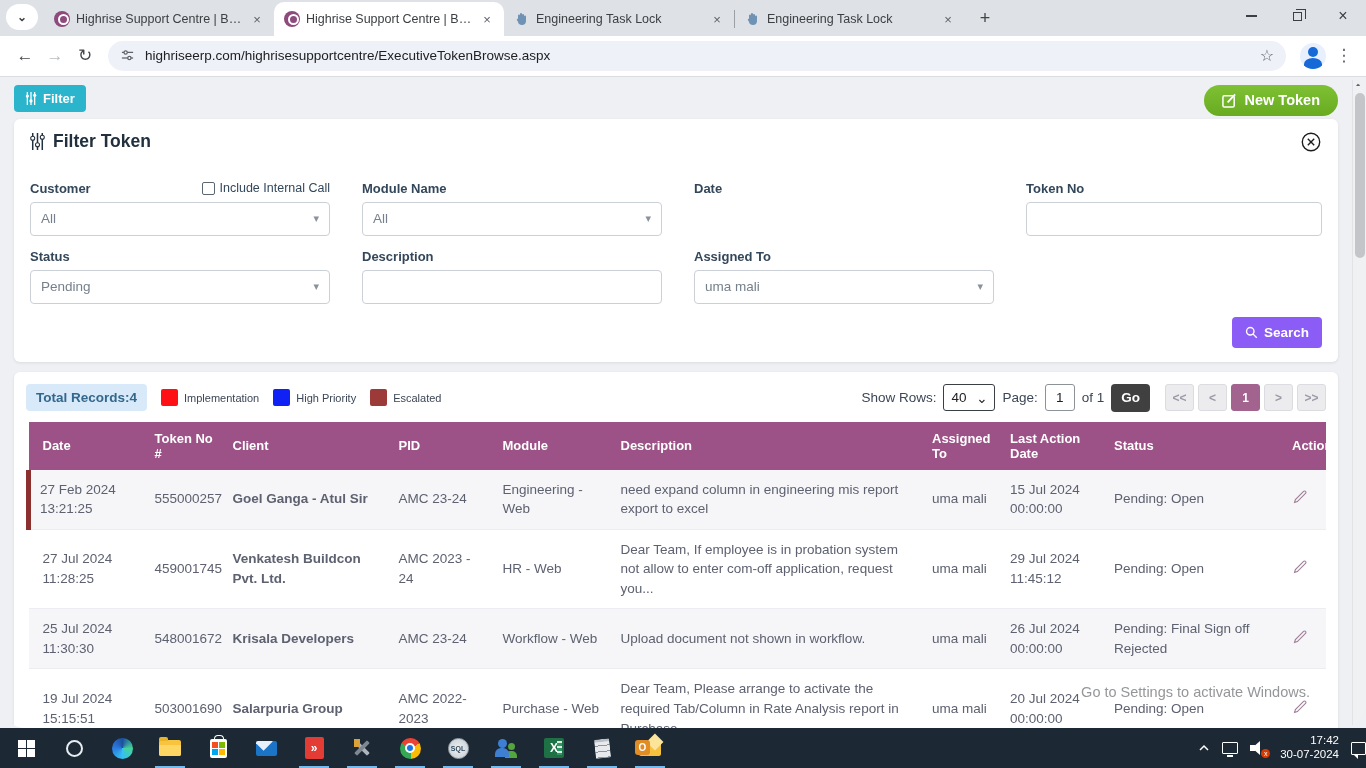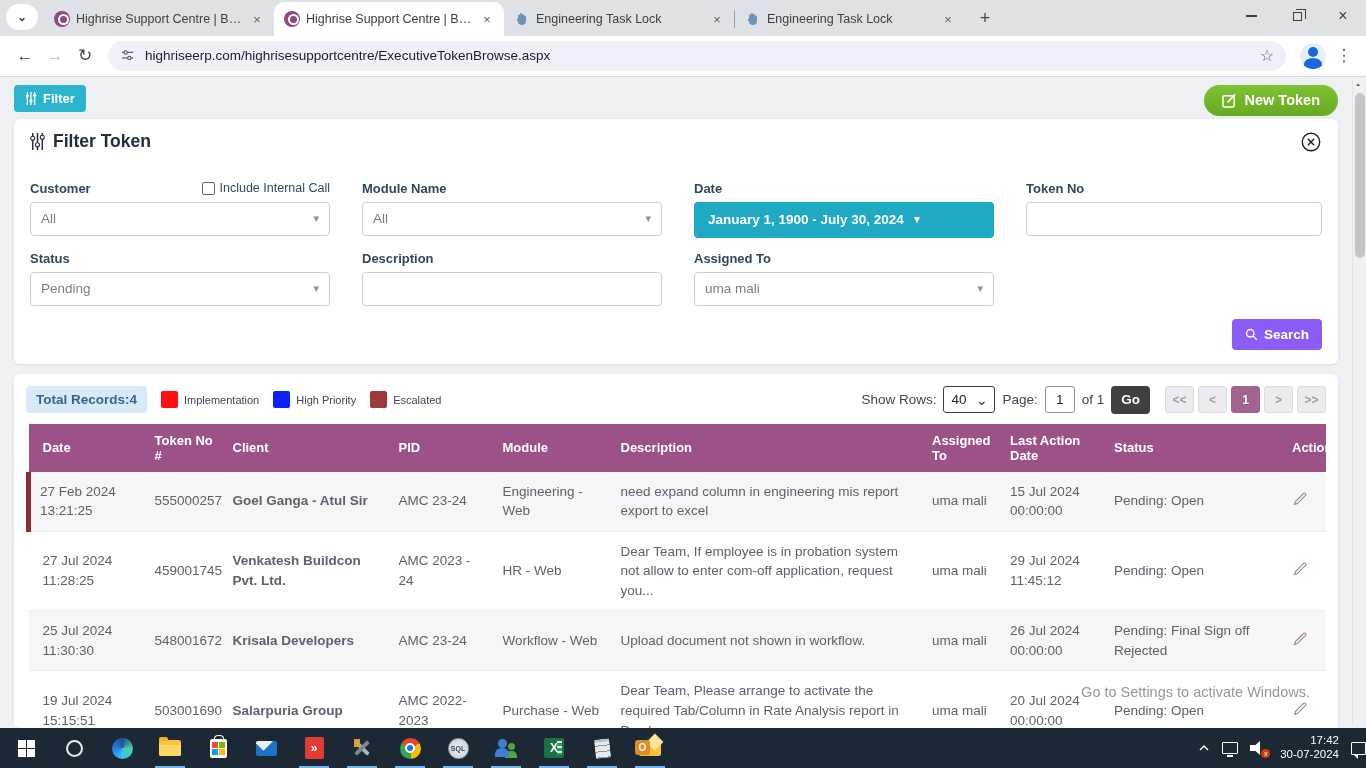--- a/index.html
+++ b/index.html
@@ -289,24 +289,20 @@
             <div class="sel">
               <span>All</span>
               <span class="caret">▾</span>
             </div>
           </div>
 
           <div>
             <div class="fld-label">
                 <span>Date</span>
               </div>
-            <button class="date-btn">
-              <span>January 1, 1900 - July 30, 2024</span>
-              <span class="caret">▼</span>
-            </button>
           </div>
 
           <div>
             <div class="fld-label">
                 <span>Token No</span>
               </div>
             <input class="txt-input" style="">
           </div>
 
           <div>

